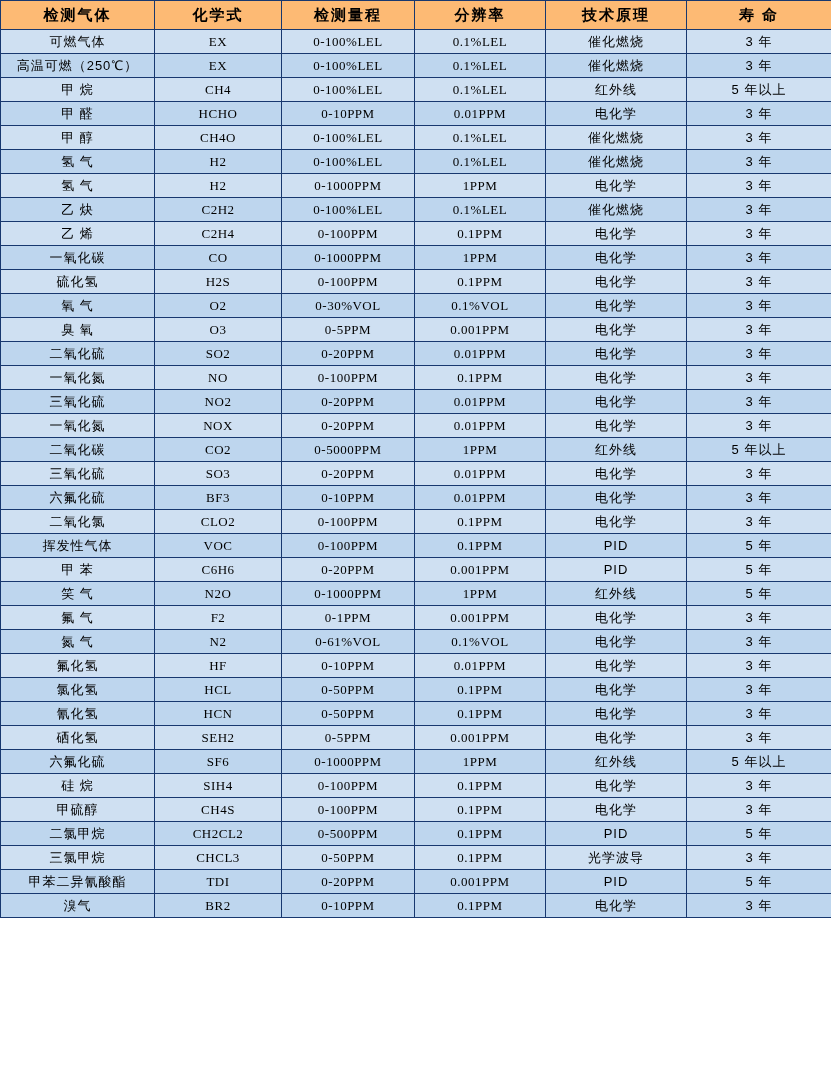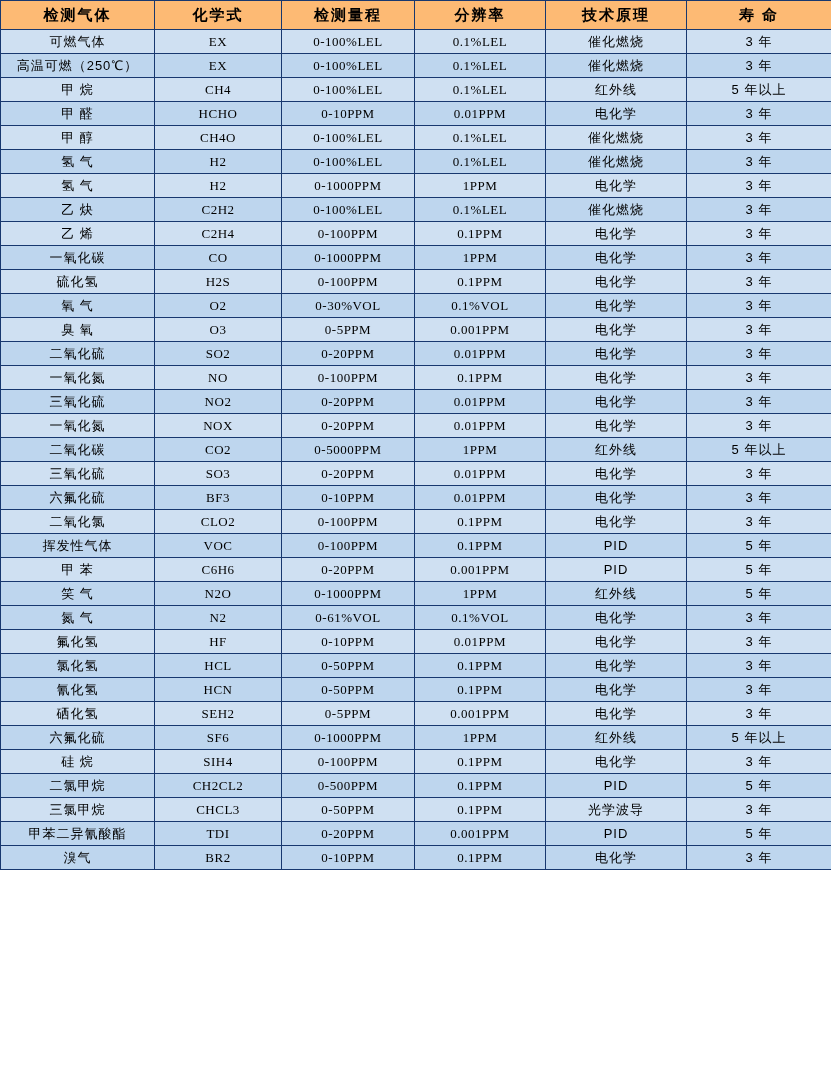--- a/index.html
+++ b/index.html
@@ -280,20 +280,28 @@
           <td class="col-life">5 年</td>
         </tr>
         <tr class="alt">
           <td class="col-name">笑 气</td>
           <td class="col-formula">N2O</td>
           <td class="col-range">0-1000PPM</td>
           <td class="col-res">1PPM</td>
           <td class="col-tech">红外线</td>
           <td class="col-life">5 年</td>
         </tr>
+        <tr>
+          <td class="col-name">氟 气</td>
+          <td class="col-formula">F2</td>
+          <td class="col-range">0-1PPM</td>
+          <td class="col-res">0.001PPM</td>
+          <td class="col-tech">电化学</td>
+          <td class="col-life">3 年</td>
+        </tr>
         <tr class="alt">
           <td class="col-name">氮 气</td>
           <td class="col-formula">N2</td>
           <td class="col-range">0-61%VOL</td>
           <td class="col-res">0.1%VOL</td>
           <td class="col-tech">电化学</td>
           <td class="col-life">3 年</td>
         </tr>
         <tr>
           <td class="col-name">氟化氢</td>
@@ -331,20 +339,28 @@
           <td class="col-name">六氟化硫</td>
           <td class="col-formula">SF6</td>
           <td class="col-range">0-1000PPM</td>
           <td class="col-res">1PPM</td>
           <td class="col-tech">红外线</td>
           <td class="col-life">5 年以上</td>
         </tr>
         <tr>
           <td class="col-name">硅 烷</td>
           <td class="col-formula">SIH4</td>
+          <td class="col-range">0-100PPM</td>
+          <td class="col-res">0.1PPM</td>
+          <td class="col-tech">电化学</td>
+          <td class="col-life">3 年</td>
+        </tr>
+        <tr>
+          <td class="col-name">甲硫醇</td>
+          <td class="col-formula">CH4S</td>
           <td class="col-range">0-100PPM</td>
           <td class="col-res">0.1PPM</td>
           <td class="col-tech">电化学</td>
           <td class="col-life">3 年</td>
         </tr>
         <tr class="alt">
           <td class="col-name">二氯甲烷</td>
           <td class="col-formula">CH2CL2</td>
           <td class="col-range">0-500PPM</td>
           <td class="col-res">0.1PPM</td>

